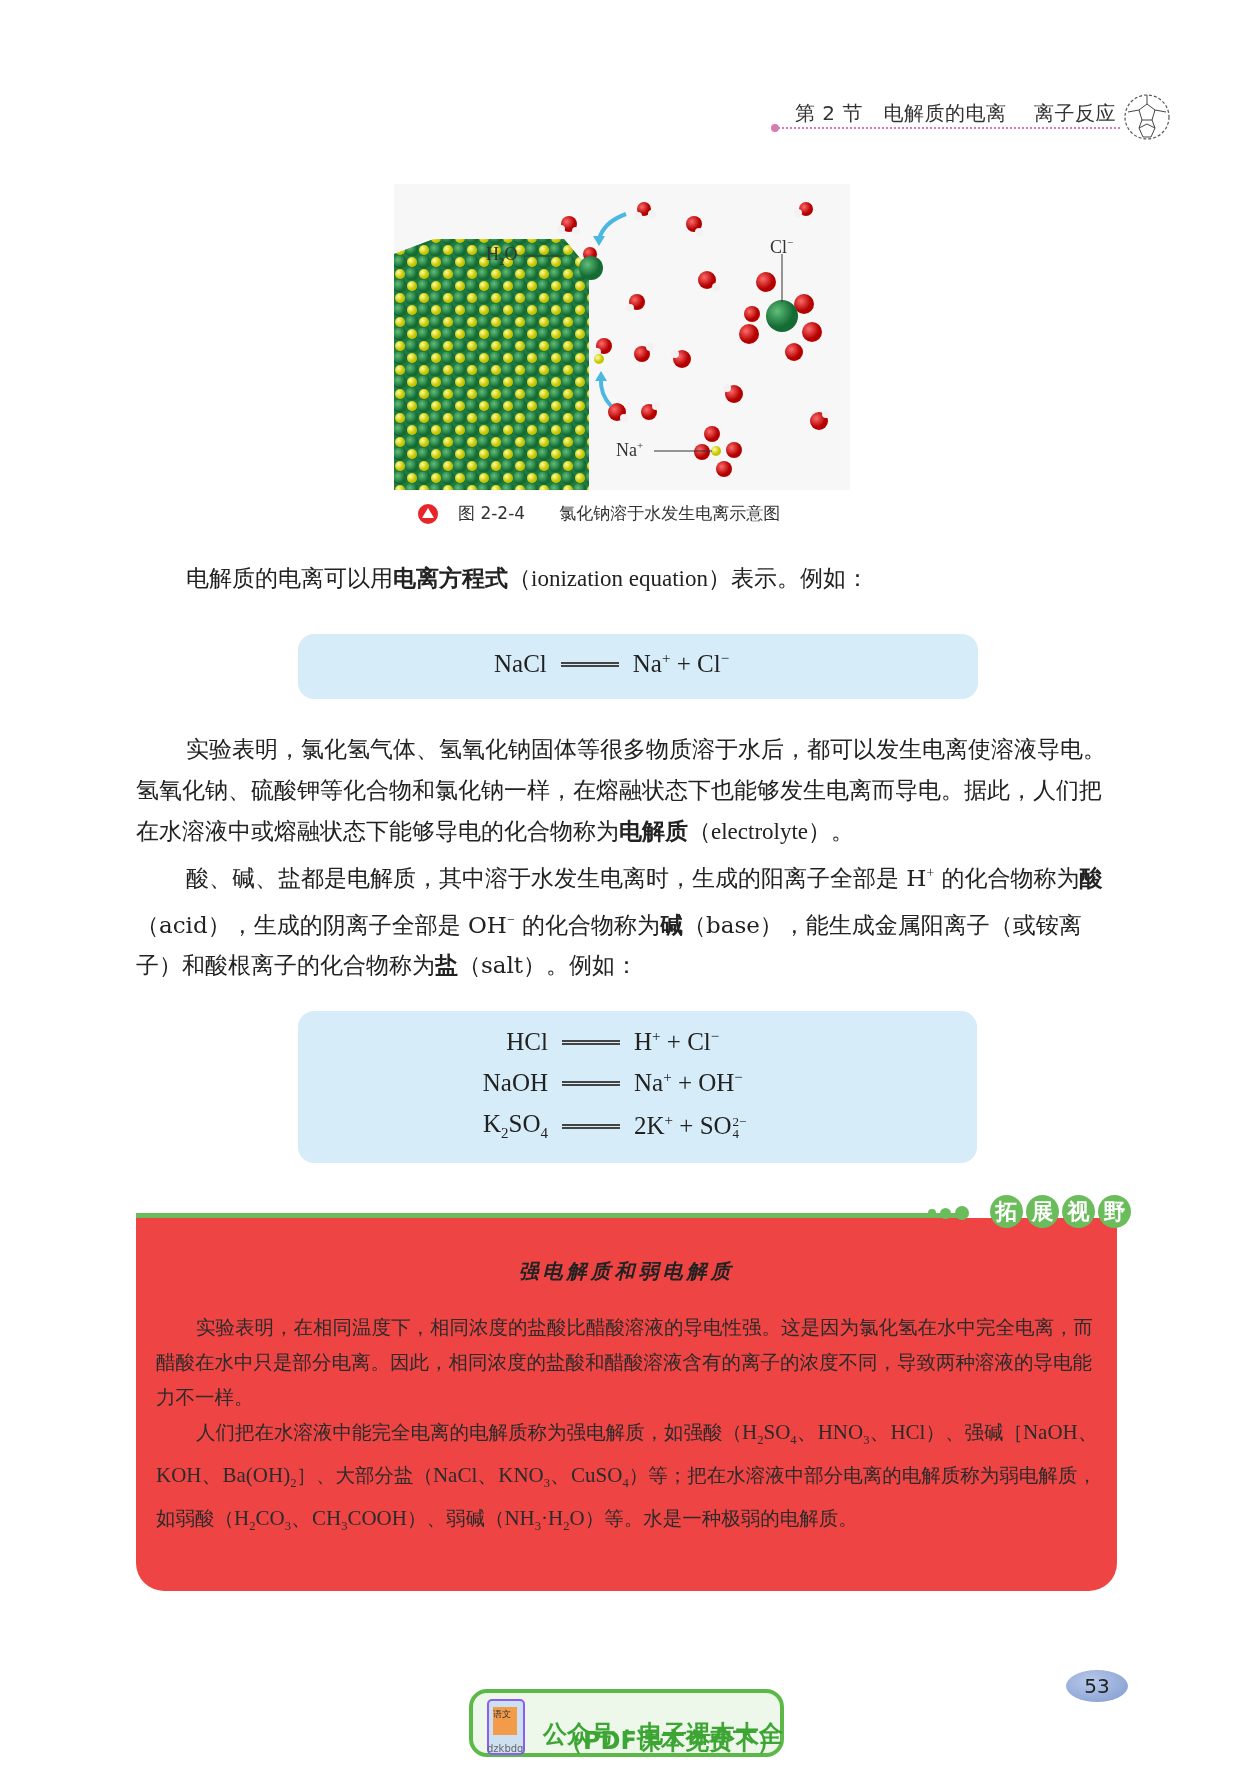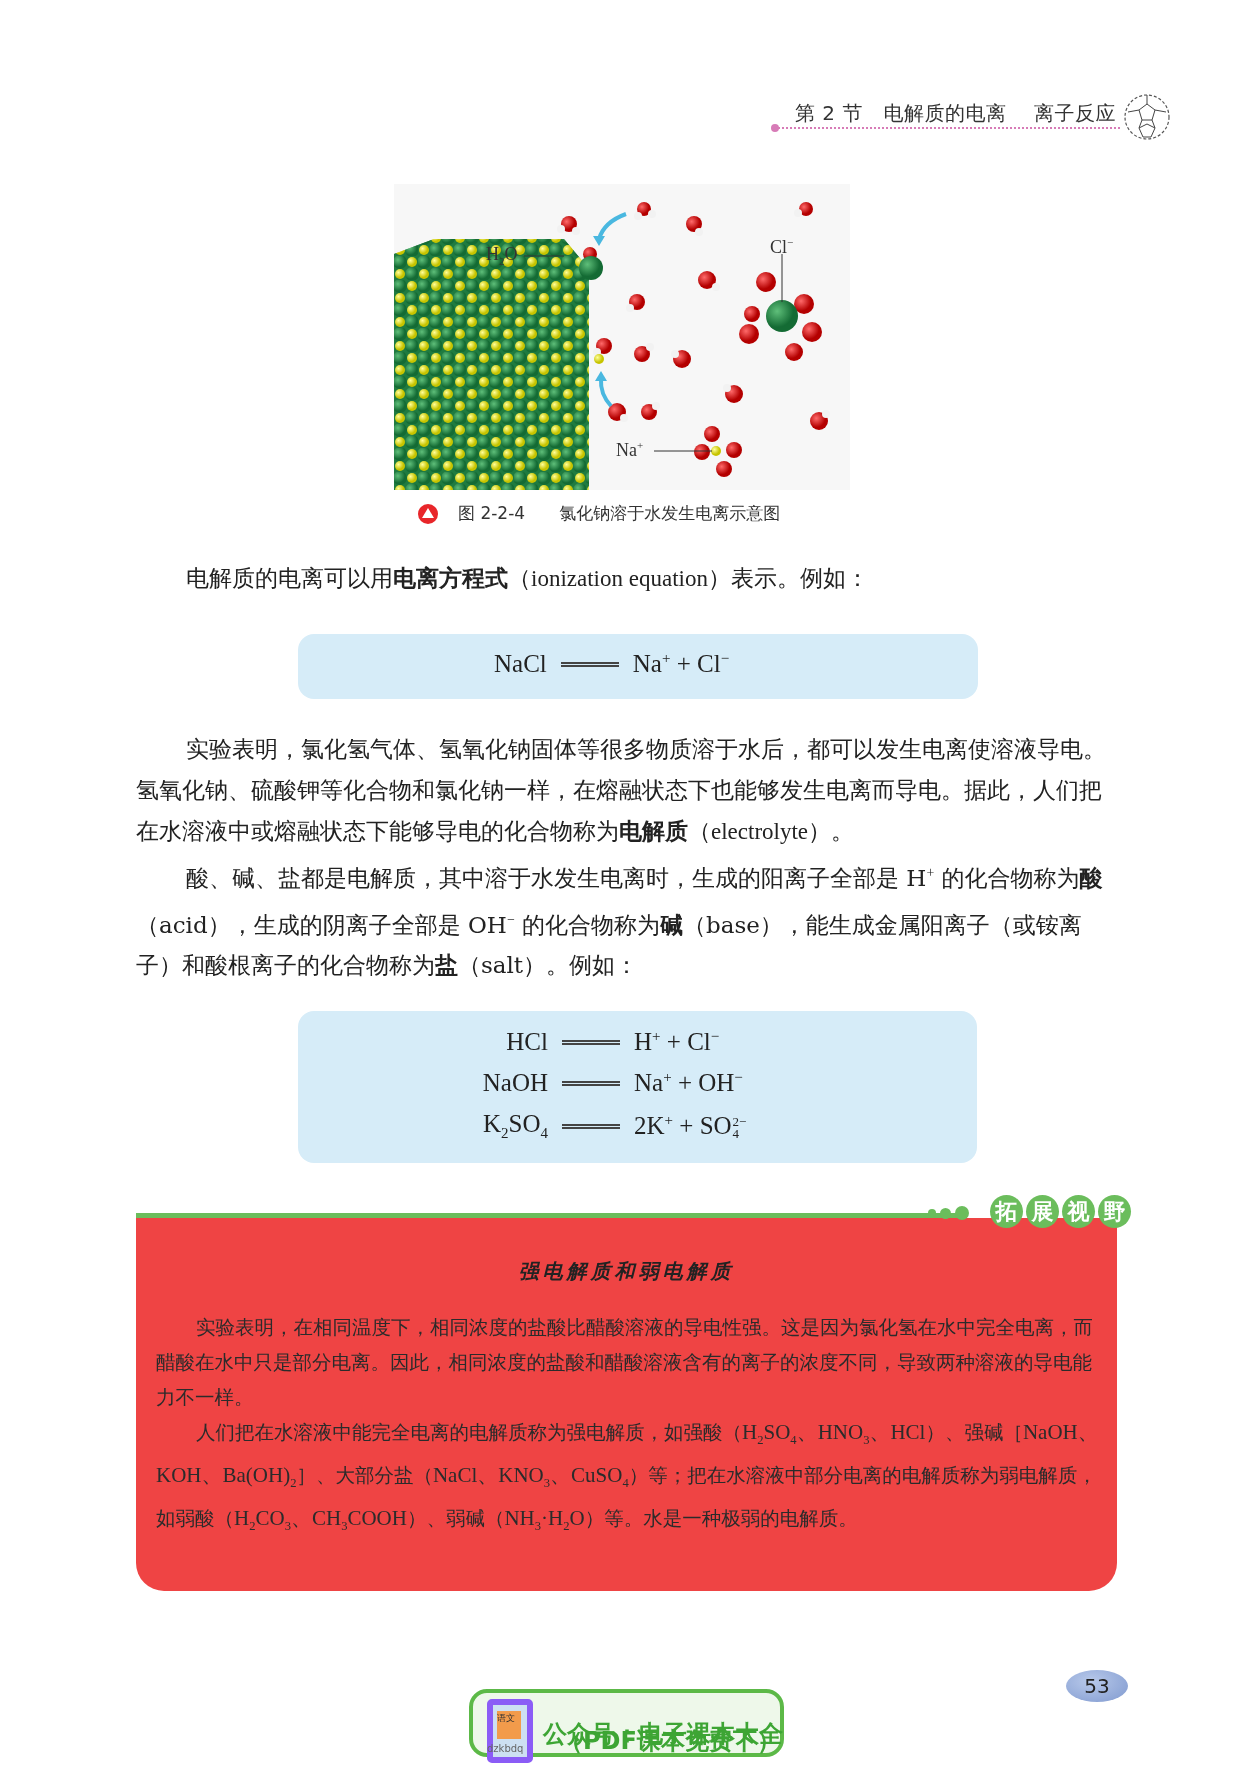--- a/index.html
+++ b/index.html
@@ -56,21 +56,21 @@
   .ext-para { position:absolute; left:20px; width:945px; font-size:19.5px; line-height:35px; color:#2b2b2b;
               font-family:"DejaVu Sans","Liberation Sans",sans-serif; }
   .ext-para .latin { font-size:21px; }
 
   
   .page-num { position:absolute; left:1066px; top:1670px; width:62px; height:32px; border-radius:50%;
               background:radial-gradient(ellipse at 40% 35%, #b8c9ea, #7f99cf); font-family:"DejaVu Sans","Liberation Sans",sans-serif;
               font-size:20px; color:#222; display:flex; align-items:center; justify-content:center; }
   .promo { position:absolute; left:469px; top:1689px; width:315px; height:68px; border:4px solid #5cb947; border-radius:18px;
            background:#eef8ea; box-sizing:border-box; }
-  .promo-icon { position:absolute; left:14px; top:6px; width:34px; height:52px; border:6px solid #8b5cf6; border-radius:5px; background:#cde0f2; }
+  .promo-icon { position:absolute; left:14px; top:6px; width:34px; height:52px; border:2px solid #8b5cf6; border-radius:5px; background:#cde0f2; }
   .promo-icon .bk { position:absolute; left:4px; top:6px; width:24px; height:28px; background:#f29b4b; }
   .promo-icon .lbl { position:absolute; left:4px; top:7px; font-size:9px; color:#333; font-family:"DejaVu Sans","Liberation Sans",sans-serif; }
   .promo-small { position:absolute; left:14px; top:50px; font-size:10px; color:#666; font-family:"DejaVu Sans","Liberation Sans",sans-serif; }
   .promo-line1 { position:absolute; left:70px; top:4px; font-family:"DejaVu Sans","Liberation Sans",sans-serif;
                  font-size:24px; color:#3da534; font-weight:bold; white-space:pre;margin-top:21px; }
   .promo-line2 { position:absolute; left:86px; top:32px; font-family:"DejaVu Sans","Liberation Sans",sans-serif;
                  font-size:24px; color:#3da534; font-weight:bold; white-space:pre; }
 </style>
 </head>
 <body>

